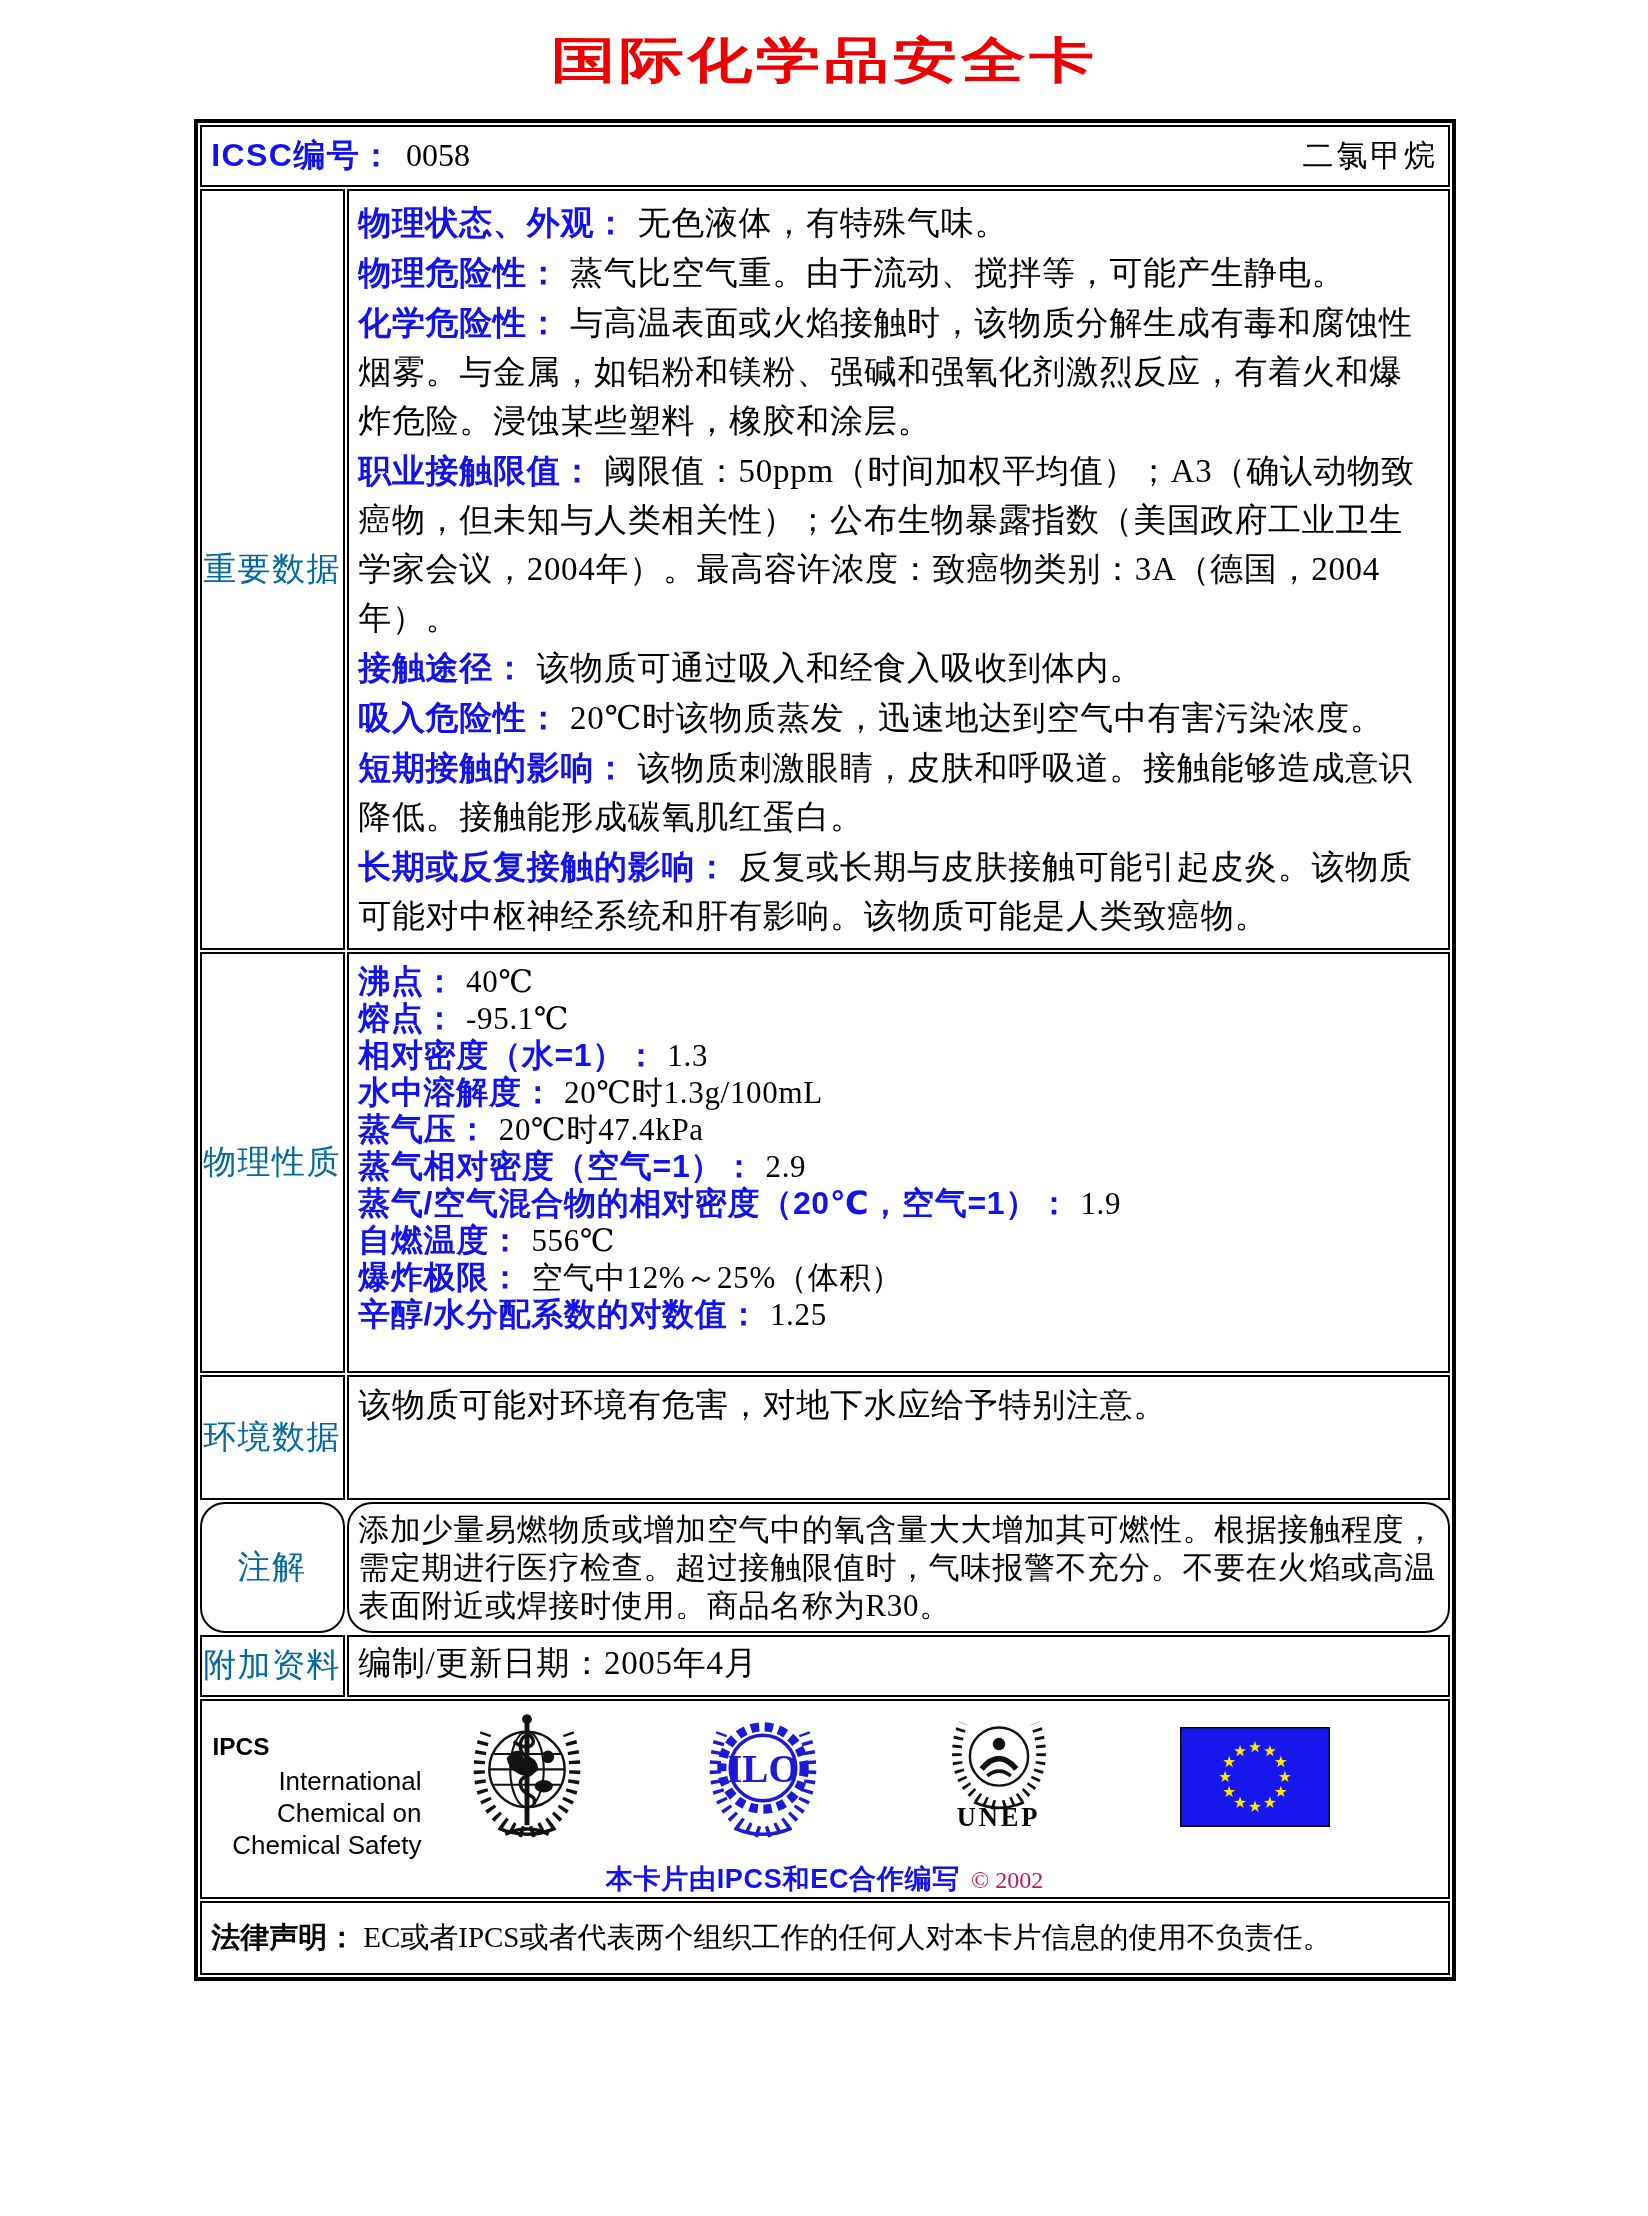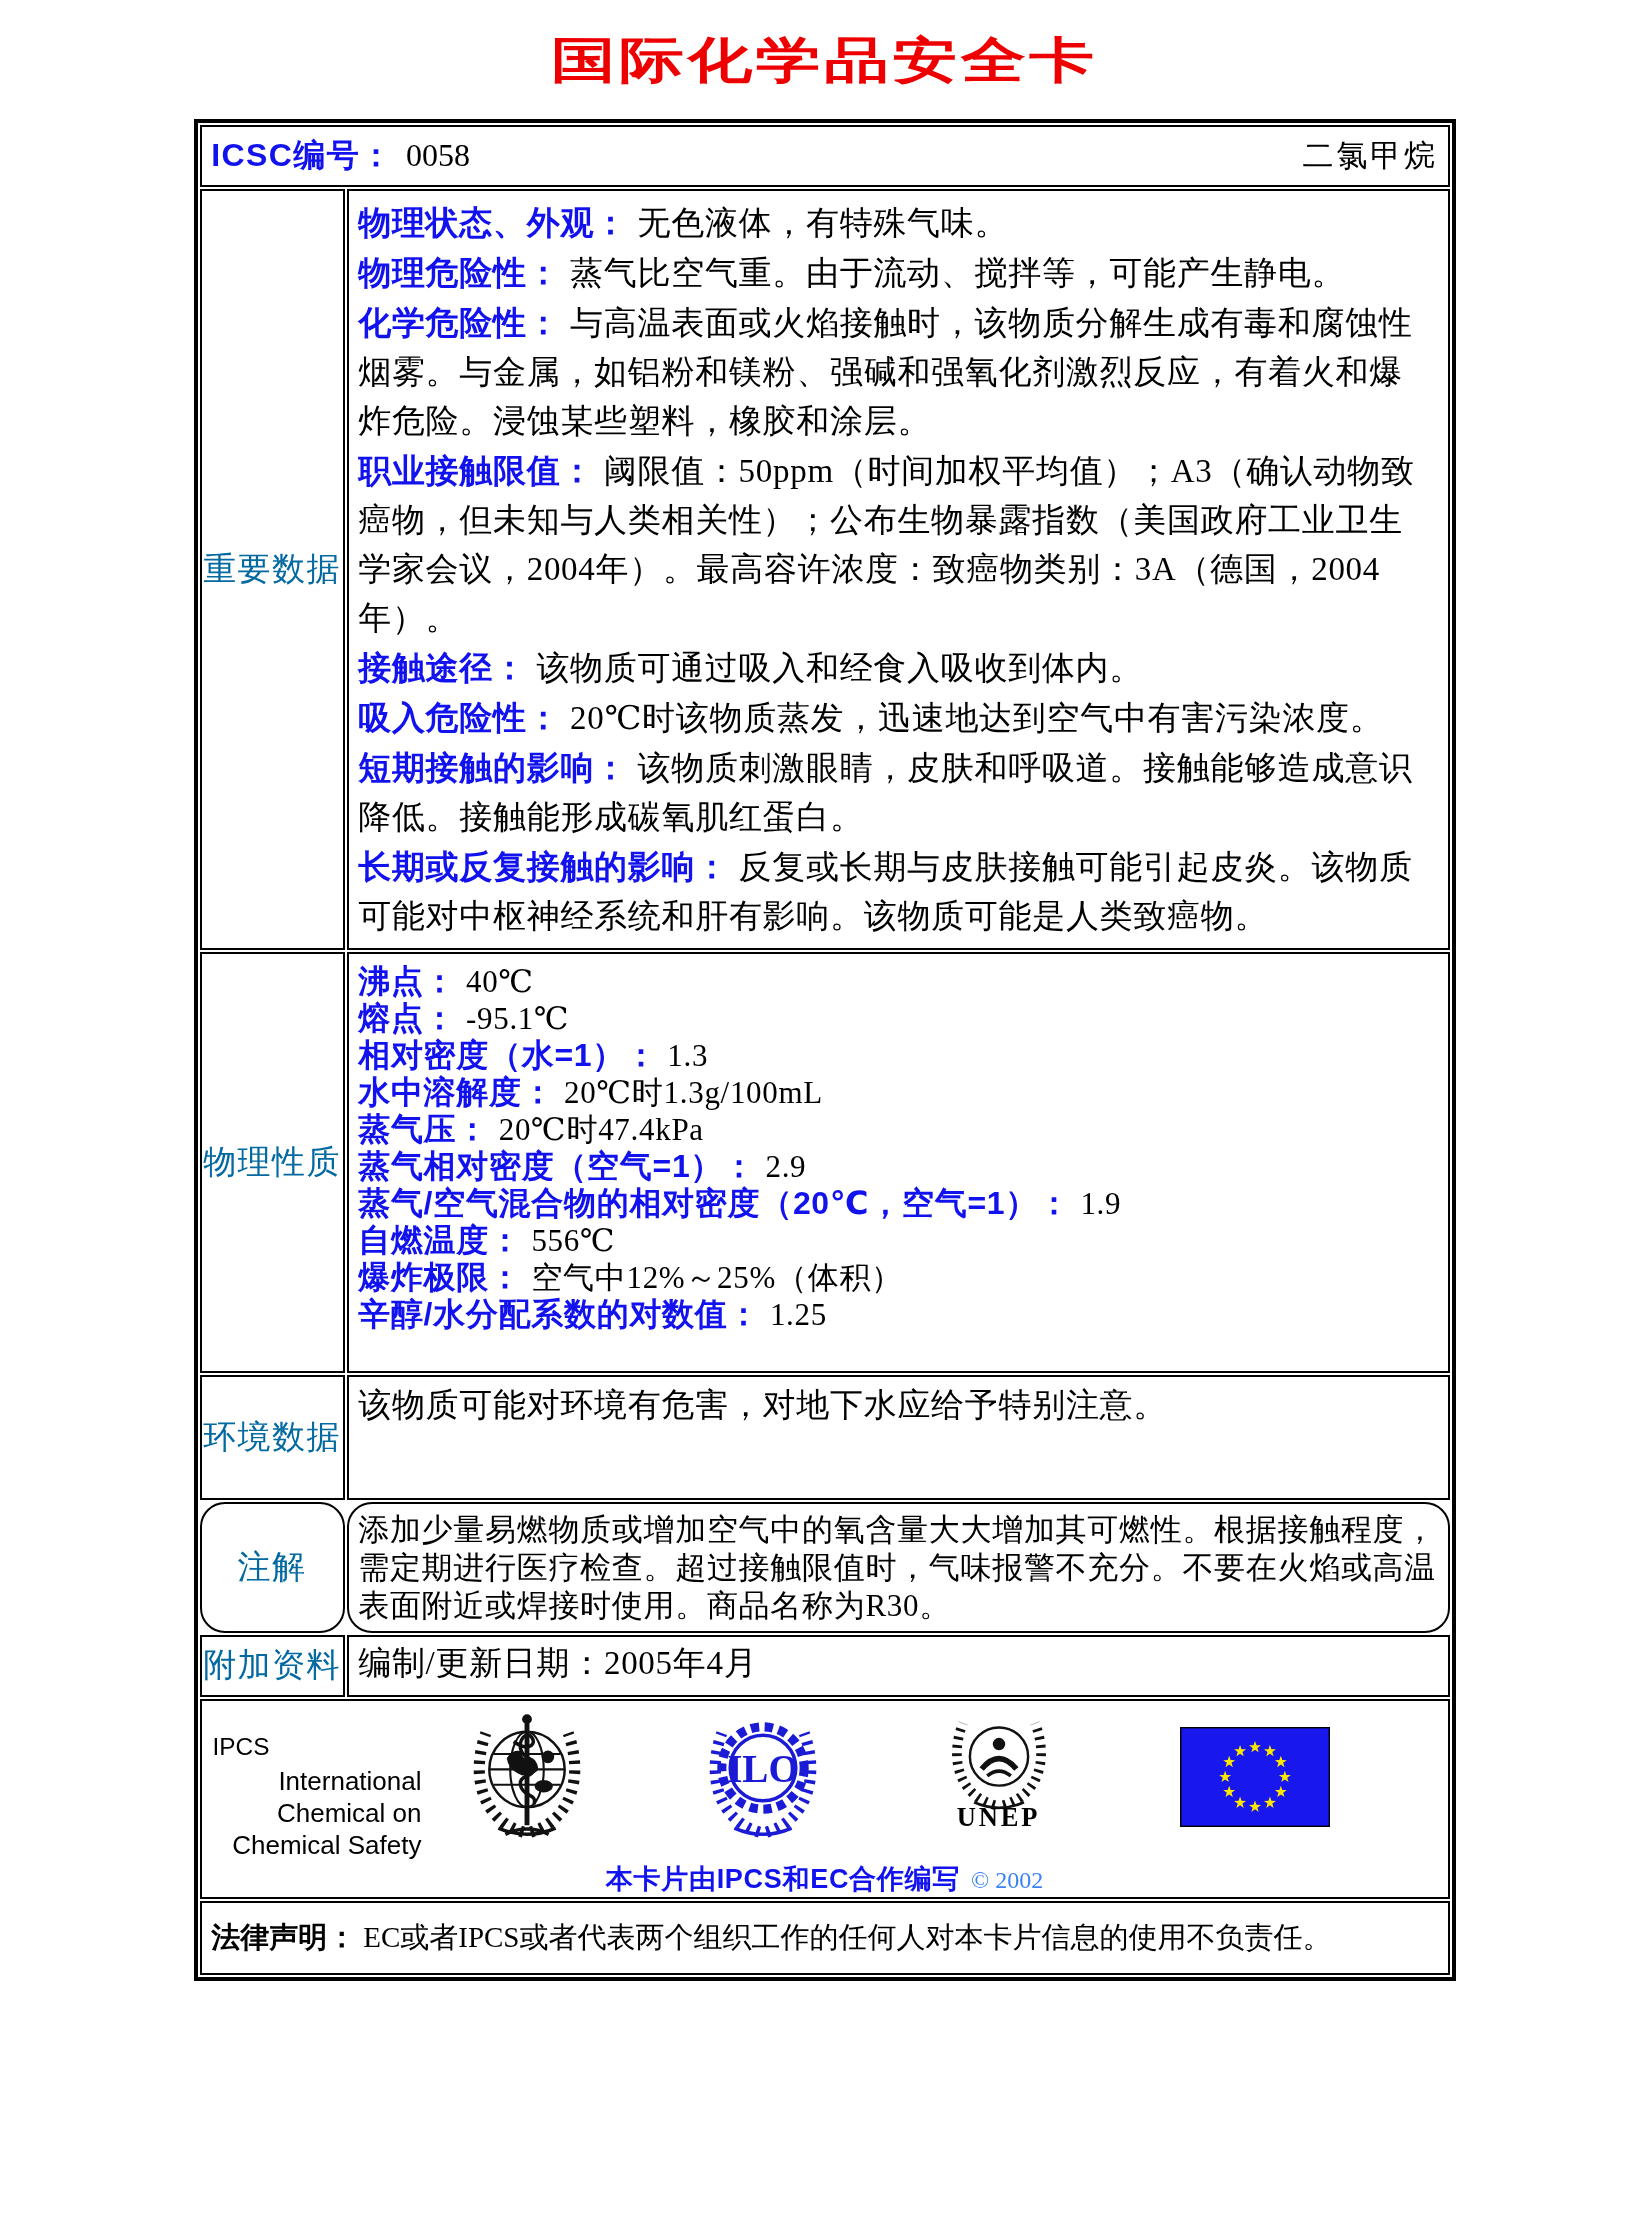--- a/index.html
+++ b/index.html
@@ -50,30 +50,30 @@
   tr.r-env td{height:109px;}
   tr.r-env td.content{line-height:42px;}
   tr.r-note td{height:106px;border-radius:25px;}
   tr.r-note td.content{line-height:38px;font-size:31px;}
   tr.r-add td{height:45px;margin-top:19px;}
   tr.r-add td.content{line-height:39px;}
   
   tr.r-logos td{height:191px;}
   .logos{display:flex;align-items:flex-start;padding:7px 0 0 11px;}
   .ipcs{margin-top:25px;width:209px;color:#000;font-family:"Liberation Sans","DejaVu Sans",sans-serif;}
-  .ipcs .acr{font-size:24.4px;font-weight:normal;margin-bottom:5.6px;}
+  .ipcs .acr{font-size:24.4px;font-weight:bold;margin-bottom:5.6px;}
   .ipcs .ln{font-size:26px;line-height:1.22;text-align:right;}
   .logo-who{margin-left:40px;}
   .logo-ilo{margin-left:106px;}
   .logo-unep{margin-left:103px;text-align:center;width:136px;}
   .unep-word{font-family:"Liberation Serif","DejaVu Serif",serif;font-weight:bold;font-size:26.5px;letter-spacing:2.8px;margin-top:-9.7px;color:#000;}
   .eu-flag{margin-left:113px;margin-top:19.5px;}
   .caption{text-align:center;margin-top:0px;white-space:nowrap;}
   .cap-main{color:#1212ee;font-weight:bold;font-family:"Liberation Sans","DejaVu Sans",sans-serif;font-size:27px;letter-spacing:0.7px;}
-  .cap-copy{color:#3b82f6;font-family:"Liberation Serif","DejaVu Serif",serif;font-size:24px;margin-left:11px;}
+  .cap-copy{color:#be185d;font-family:"Liberation Serif","DejaVu Serif",serif;font-size:24px;margin-left:11px;}
   
   tr.r-legal td{height:70px;vertical-align:middle;}
   .legal{padding:0 9.7px;font-size:29px;white-space:nowrap;}
   .legal-label{font-weight:bold;font-family:"Liberation Sans","DejaVu Sans",sans-serif;margin-right:7px;}
   svg{display:block;}
 </style>
 </head>
 <body>
 
 <div class="page">

